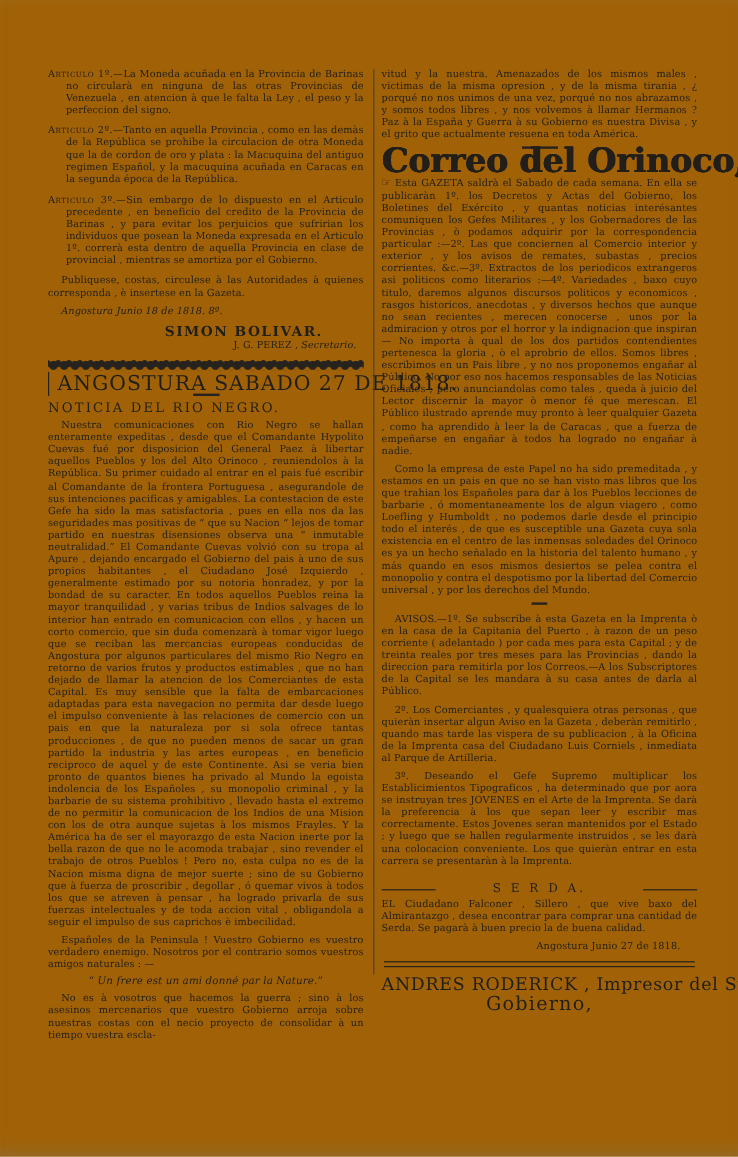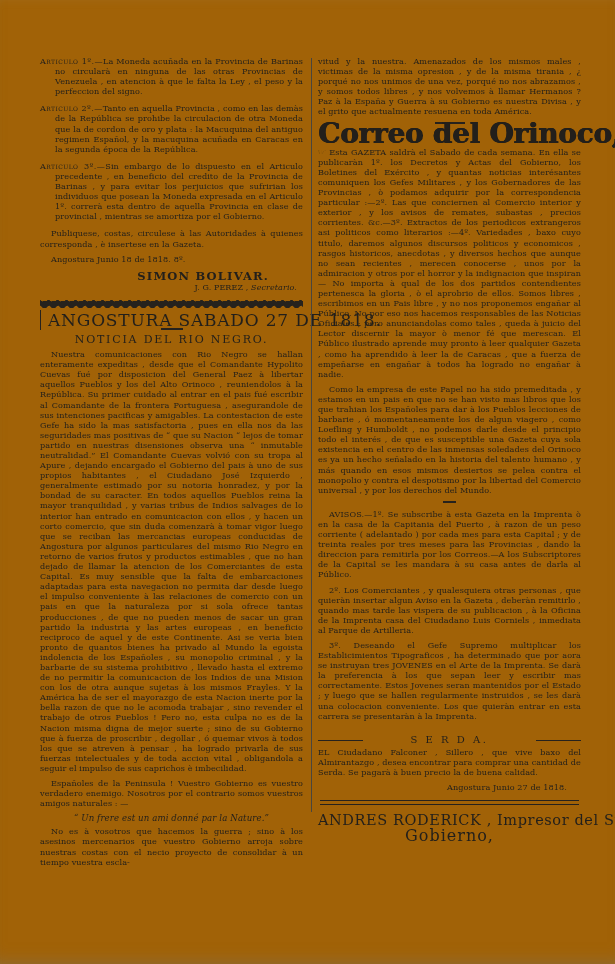--- a/index.html
+++ b/index.html
@@ -22,21 +22,21 @@
     width: 263px;
     font-size: 8.1px; line-height: 10.1px;
     text-align: justify;
     letter-spacing: .1px;
   }
   .vrule { width: 1px; background: #4a453d; margin: 2px 6px 60px 8px; }
   .col p { margin: 0 0 5px 0; }
   .indent { text-indent: 11px; }
   .hang { padding-left: 15px; text-indent: -15px; margin-bottom: 7px !important; }
   .sc { font-variant: small-caps; letter-spacing: .4px; }
-  .dateline { text-indent: 11px; margin-top: 3px !important; }
+  .dateline { text-indent: 11px; margin-top: 3px !important; font-style: italic; }
   .signature {
     text-align: right; padding-right: 34px;
     font-size: 11.5px; letter-spacing: 1.2px; font-weight: 600;
     margin: 7px 0 2px 0 !important;
   }
   .secretary { text-align: right; padding-right: 6px; font-size: 8px; margin-bottom: 2px !important; }
   .secretary .ital { font-style: italic; }
   .ornament {
     height: 9px; margin: 7px 0 6px 0;
     background-image: radial-gradient(circle at 4.5px 4.5px, #26221d 3.4px, rgba(0,0,0,0) 4px),
@@ -47,21 +47,21 @@
   }
   .masthead-date {
     font-size: 17px; letter-spacing: .8px; text-align: center;
     margin: 2px 0 1px 0 !important; white-space: nowrap;
   }
   .masthead-date .bar { border-left: 1.4px solid #26221d; padding-left: 7px; }
   .mini-rule { width: 22px; border-top: 2px solid #26221d; margin: 3px auto 5px auto; height: 0; }
   .mini-rule.thin { width: 30px; border-top-width: 2.2px; }
   .mini-rule.tiny { width: 13px; margin: 6px auto 6px auto; }
   .news-heading {
-    text-align: center; font-size: 11px; letter-spacing: 1.8px;
+    text-align: left; font-size: 11px; letter-spacing: 1.8px;
     margin: 3px 0 4px 0 !important; white-space: nowrap;
   }
   .quote { text-align: center; font-style: italic; font-size: 8.6px; margin: 3px 0 3px 0 !important; }
   .gazette-title {
     font-size: 28px; font-weight: bold; text-align: center;
     margin: 2px 0 8px 0 !important;
     letter-spacing: -.3px;
     text-shadow: .7px 0 0 currentColor, 0 .3px 0 currentColor;
     font-style: normal; white-space: nowrap;
   }

